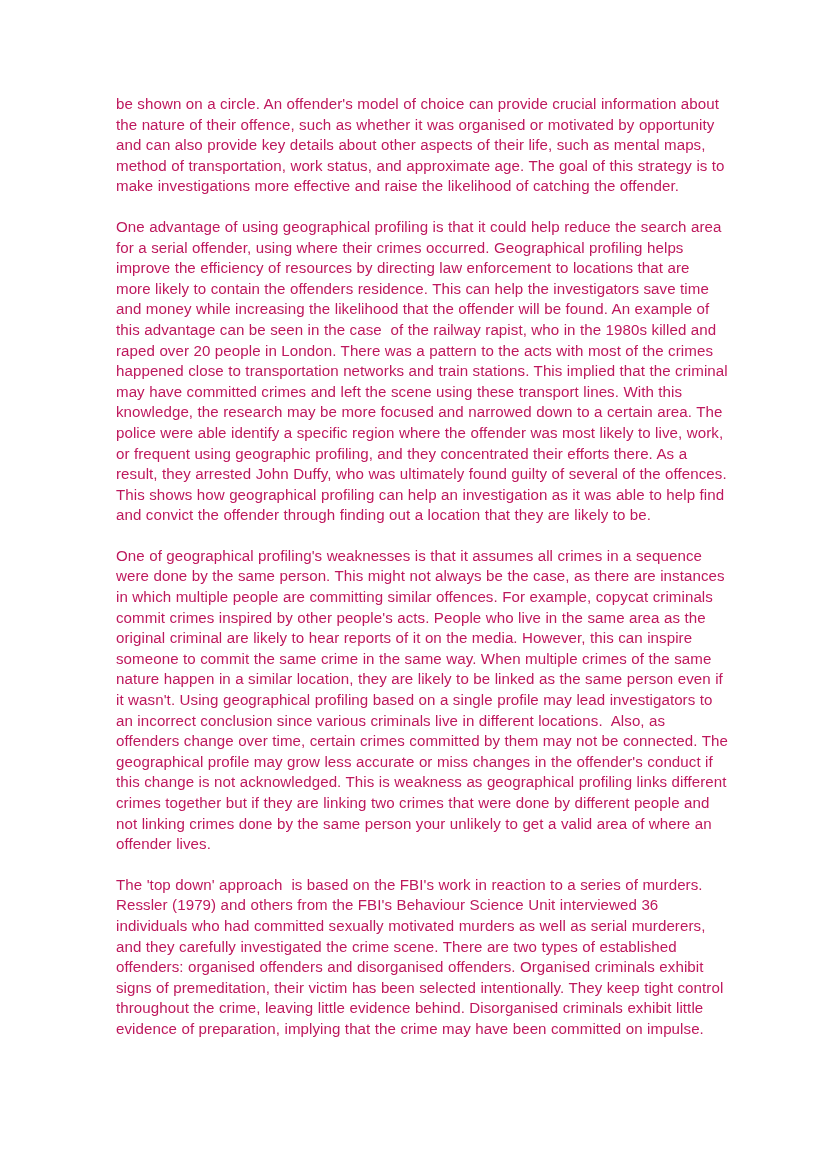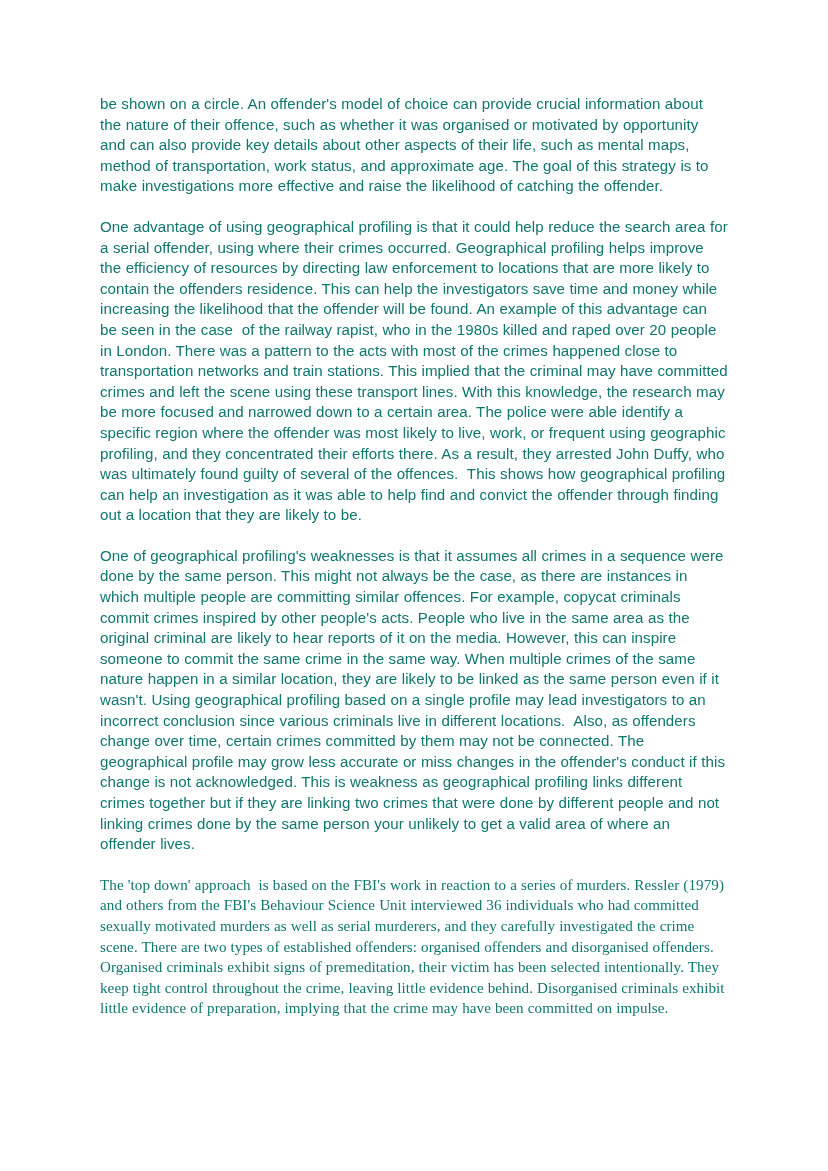--- a/index.html
+++ b/index.html
@@ -19,33 +19,32 @@
     overflow: hidden;
     margin: 0 auto;
   }
   #text-column {
     position: absolute;
     left: 100px;
     top: 94px;
     width: 628px;
   }
   .para {
-    margin: 0 0 20px 0;
+    margin: 0 0 20px 16px;
     font-size: 15.1px;
     line-height: 20.6px;
-    color: #0f766e;
+    color: #be185d;
     text-align: left;
     letter-spacing: 0.005em;
     word-spacing: 0.01em;
     white-space: pre-wrap;
     -webkit-font-smoothing: antialiased;
   }
   .para:last-child {
     margin-bottom: 0;
-    font-family: Liberation Serif, serif;
   }
 </style>
 </head>
 <body>
 
 <div id="page">
   <div id="text-column">
     <p class="para">be shown on a circle. An offender's model of choice can provide crucial information about the nature of their offence, such as whether it was organised or motivated by opportunity and can also provide key details about other aspects of their life, such as mental maps, method of transportation, work status, and approximate age. The goal of this strategy is to make investigations more effective and raise the likelihood of catching the offender.</p>
     <p class="para">One advantage of using geographical profiling is that it could help reduce the search area for a serial offender, using where their crimes occurred. Geographical profiling helps improve the efficiency of resources by directing law enforcement to locations that are more likely to contain the offenders residence. This can help the investigators save time and money while increasing the likelihood that the offender will be found. An example of this advantage can be seen in the case  of the railway rapist, who in the 1980s killed and raped over 20 people in London. There was a pattern to the acts with most of the crimes happened close to transportation networks and train stations. This implied that the criminal may have committed crimes and left the scene using these transport lines. With this knowledge, the research may be more focused and narrowed down to a certain area. The police were able identify a specific region where the offender was most likely to live, work, or frequent using geographic profiling, and they concentrated their efforts there. As a result, they arrested John Duffy, who was ultimately found guilty of several of the offences.  This shows how geographical profiling can help an investigation as it was able to help find and convict the offender through finding out a location that they are likely to be.</p>
     <p class="para">One of geographical profiling's weaknesses is that it assumes all crimes in a sequence were done by the same person. This might not always be the case, as there are instances in which multiple people are committing similar offences. For example, copycat criminals commit crimes inspired by other people's acts. People who live in the same area as the original criminal are likely to hear reports of it on the media. However, this can inspire someone to commit the same crime in the same way. When multiple crimes of the same nature happen in a similar location, they are likely to be linked as the same person even if it wasn't. Using geographical profiling based on a single profile may lead investigators to an incorrect conclusion since various criminals live in different locations.  Also, as offenders change over time, certain crimes committed by them may not be connected. The geographical profile may grow less accurate or miss changes in the offender's conduct if this change is not acknowledged. This is weakness as geographical profiling links different crimes together but if they are linking two crimes that were done by different people and not linking crimes done by the same person your unlikely to get a valid area of where an offender lives.</p>

